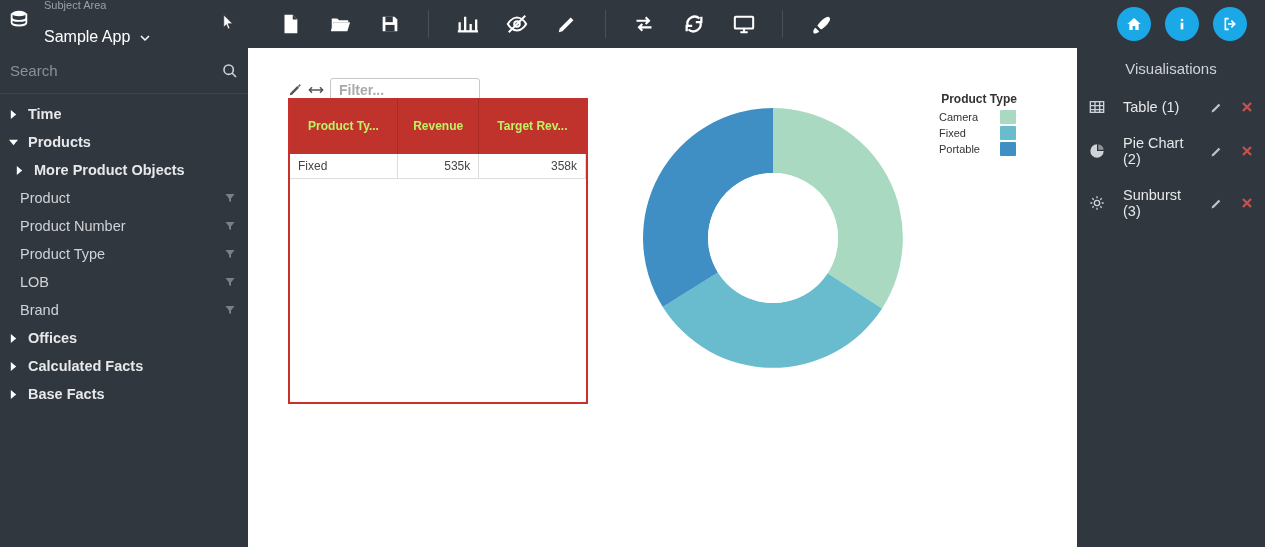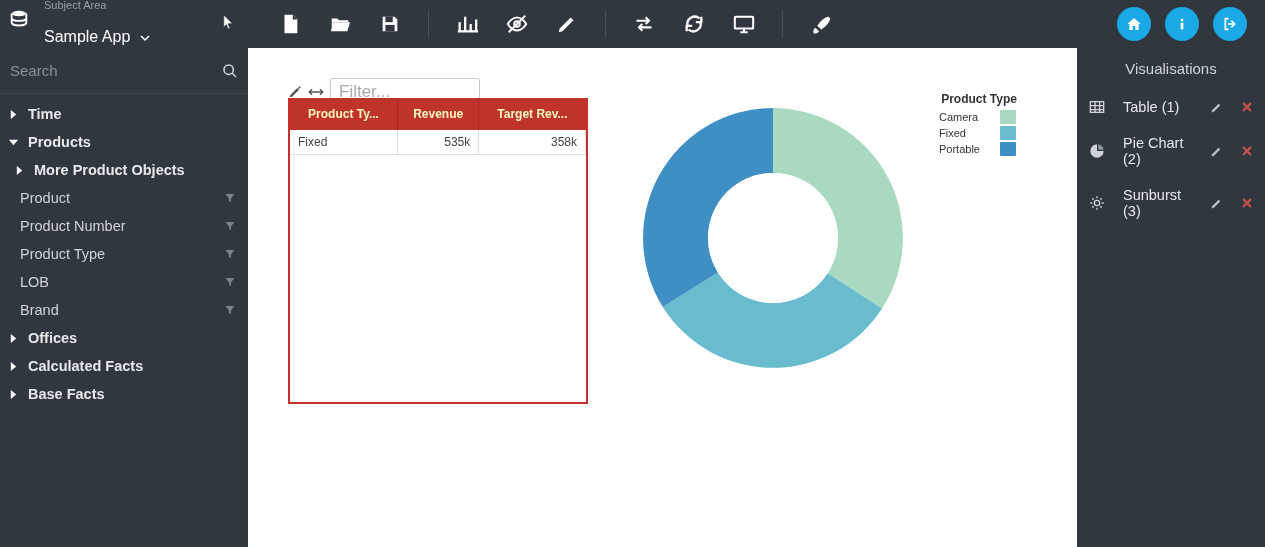--- a/index.html
+++ b/index.html
@@ -34,26 +34,26 @@
   .tree-row.bold { font-weight: 600; }
   .tree-row .caret { width: 14px; display: flex; justify-content: center; }
   .tree-row.indent1 { padding-left: 12px; }
   .tree-leaf { display: flex; align-items: center; justify-content: space-between; padding: 6px 12px 6px 20px; }
   .tree-leaf .name { color: #d0d3d7; }
   .filter-ic { opacity: 0.7; }
 
   
   .canvas { flex: 1; background: #fff; position: relative; min-width: 0; }
   .mini-tools { position: absolute; left: 40px; top: 30px; display: flex; align-items: center; gap: 6px; }
-  .mini-tools input { border: 1px solid #c8c8c8; border-radius: 3px; padding: 3px 8px; font-size: 17px; width: 150px; }
+  .mini-tools input { border: 1px solid #c8c8c8; border-radius: 3px; padding: 3px 8px; font-size: 14px; width: 150px; font-weight: bold; }
   .mini-tools input::placeholder { color: #aaa; }
 
   .table-vis { position: absolute; left: 40px; top: 50px; width: 300px; height: 306px; border: 2px solid #c9302c; border-top: none; background: #fff; }
   .table-vis table { width: 100%; border-collapse: collapse; font-size: 12px; }
-  .table-vis thead th { background: #c0332c; color: #fef9c3; font-weight: 600; padding: 9px 6px; text-align: center; border-right: 1px solid #a82b25; white-space: nowrap; overflow: hidden; text-overflow: ellipsis; max-width: 90px; }
+  .table-vis thead th { background: #c0332c; color: #bef264; font-weight: 600; padding: 21px 6px; text-align: center; border-right: 1px solid #a82b25; white-space: nowrap; overflow: hidden; text-overflow: ellipsis; max-width: 90px; }
   .table-vis thead th:last-child { border-right: none; }
   .table-vis tbody td { padding: 5px 8px; border-right: 1px solid #ddd; border-bottom: 1px solid #ddd; color: #444; }
   .table-vis tbody td:nth-child(1) { text-align: left; }
   .table-vis tbody td:nth-child(2), .table-vis tbody td:nth-child(3) { text-align: right; }
 
   .donut { position: absolute; left: 385px; top: 50px; }
   .legend { position: absolute; left: 690px; top: 44px; font-size: 11px; text-align: right; color: #333; }
   .legend .title { font-weight: 700; margin-bottom: 4px; font-size: 12px; }
   .legend .row { display: flex; align-items: center; justify-content: space-between; gap: 20px; margin: 2px 1px; }
   .legend .sw { width: 16px; height: 14px; border-radius: 1px; }

